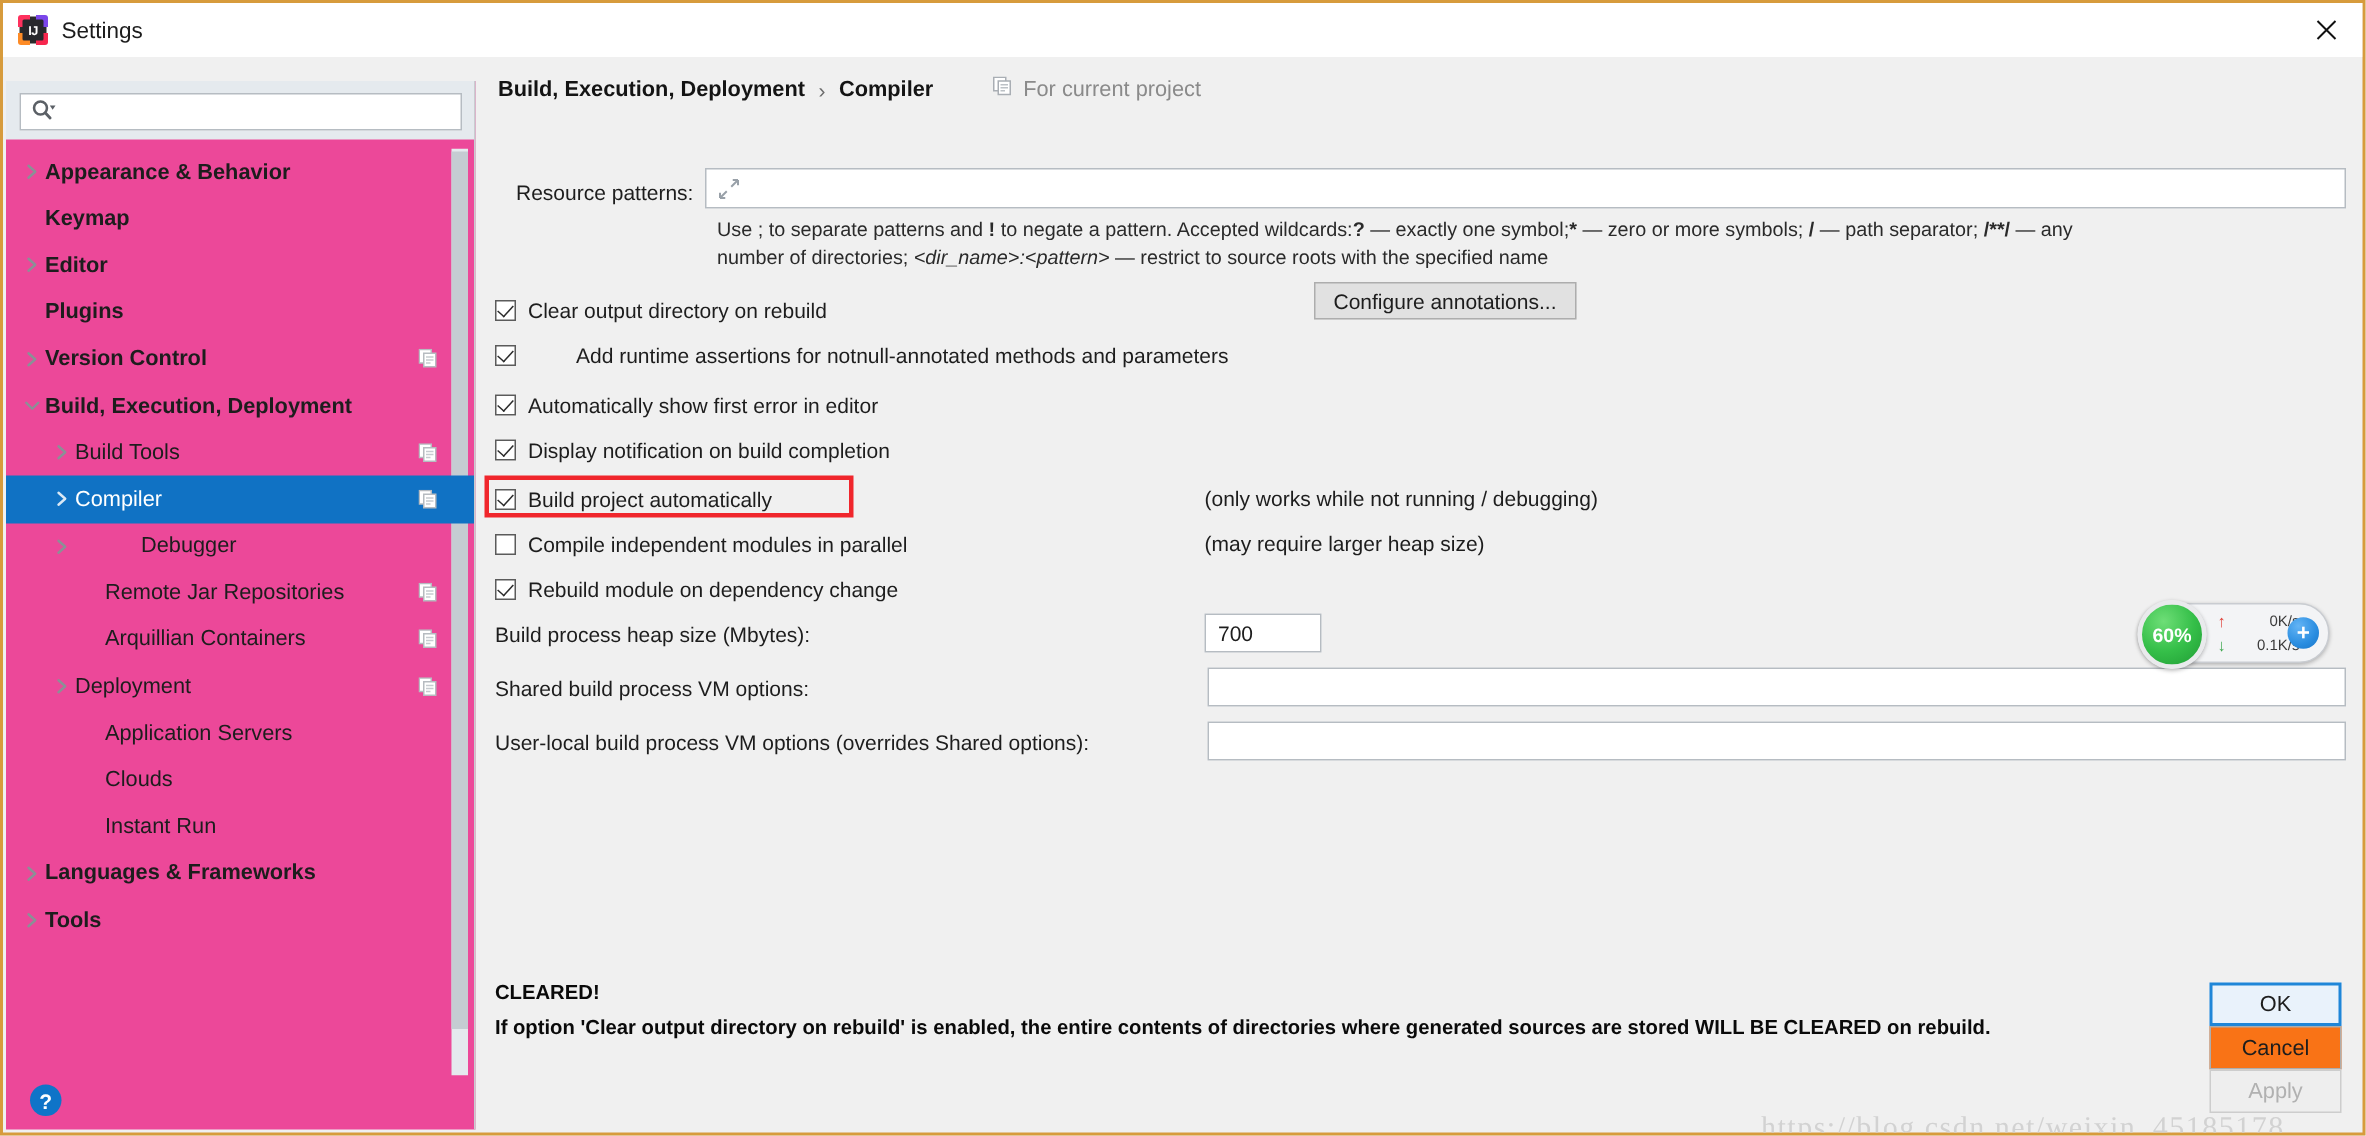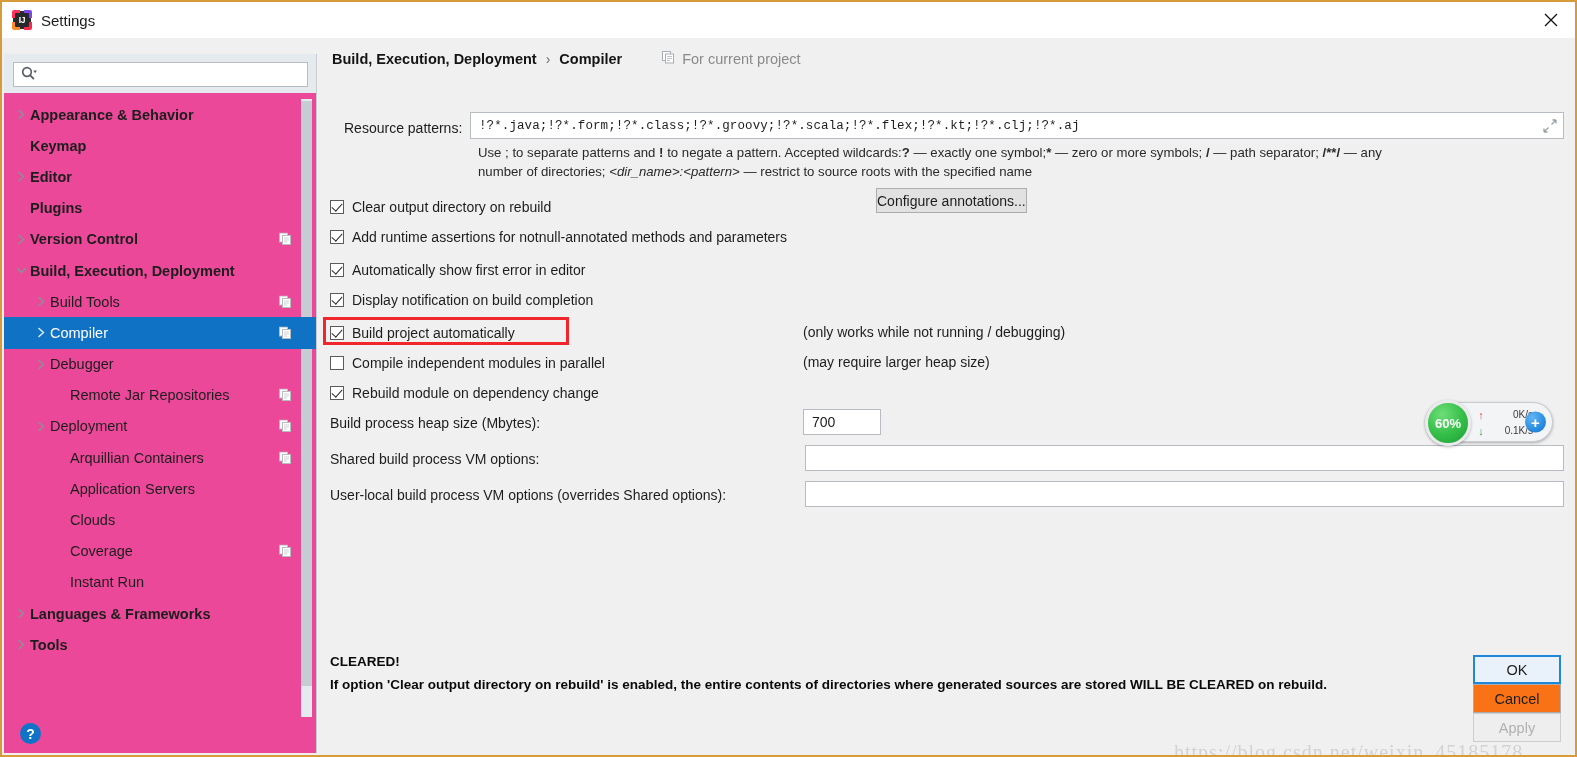--- a/index.html
+++ b/index.html
@@ -200,21 +200,21 @@
     pointer-events: none;
   }
 
   .hint-text {
     position: absolute; left: 485px;
     font-size: 14px; color: #1d1d1d; white-space: nowrap;
   }
 
   #configure-btn {
     position: absolute; left: 558px; top: 150px;
-    height: 25px; padding: 0 0;
+    height: 25px; padding: 0 12px;
     background: #e1e1e1;
     border: 1px solid #adadad;
     font-family: "Liberation Sans", sans-serif;
     font-size: 14px; color: #1d1d1d;
     cursor: pointer;
     display: flex; align-items: center;
   }
 
   .field-label { position: absolute; left: 12px; font-size: 14px; white-space: nowrap; }
   .txt-field {
@@ -413,75 +413,66 @@
                 <path d="M2 1.5 L6.5 5.5 L2 9.5" stroke="currentColor" stroke-width="1.6" fill="none" stroke-linecap="round" stroke-linejoin="round"></path>
               </svg>
             </span>
             <span class="tree-label">Compiler</span>
             <span class="copy-badge"><svg width="13" height="13" viewBox="0 0 13 13">
                 <rect x="0.5" y="0.5" width="8" height="9" fill="#ffffff" stroke="#b6bbc0"></rect>
                 <rect x="3.5" y="3" width="8" height="9" fill="#ffffff" stroke="#b6bbc0"></rect>
                 <path d="M5 5.5h5 M5 7.5h5 M5 9.5h3" stroke="#c6cbd0" stroke-width="0.9"></path>
               </svg></span>
           </div>
-          <div class="tree-row" style="padding-left: 29px;">
+          <div class="tree-row" style="padding-left: 29px; gap: 44px;">
             <span class="tree-arrow">
               <svg width="9" height="11" viewBox="0 0 9 11">
                 <path d="M2 1.5 L6.5 5.5 L2 9.5" stroke="currentColor" stroke-width="1.6" fill="none" stroke-linecap="round" stroke-linejoin="round"></path>
               </svg>
             </span>
             <span class="tree-label">Debugger</span>
           </div>
           <div class="tree-row" style="padding-left: 49px;">
             <span class="tree-arrow empty"></span>
             <span class="tree-label">Remote Jar Repositories</span>
             <span class="copy-badge"><svg width="13" height="13" viewBox="0 0 13 13">
                 <rect x="0.5" y="0.5" width="8" height="9" fill="#ffffff" stroke="#b6bbc0"></rect>
                 <rect x="3.5" y="3" width="8" height="9" fill="#ffffff" stroke="#b6bbc0"></rect>
                 <path d="M5 5.5h5 M5 7.5h5 M5 9.5h3" stroke="#c6cbd0" stroke-width="0.9"></path>
               </svg></span>
           </div>
-          <div class="tree-row" style="padding-left: 29px;">
-            <span class="tree-arrow">
-              <svg width="9" height="11" viewBox="0 0 9 11">
-                <path d="M2 1.5 L6.5 5.5 L2 9.5" stroke="currentColor" stroke-width="1.6" fill="none" stroke-linecap="round" stroke-linejoin="round"></path>
-              </svg>
-            </span>
-            <span class="tree-label">Deployment</span>
-            <span class="copy-badge"><svg width="13" height="13" viewBox="0 0 13 13">
-                <rect x="0.5" y="0.5" width="8" height="9" fill="#ffffff" stroke="#b6bbc0"></rect>
-                <rect x="3.5" y="3" width="8" height="9" fill="#ffffff" stroke="#b6bbc0"></rect>
-                <path d="M5 5.5h5 M5 7.5h5 M5 9.5h3" stroke="#c6cbd0" stroke-width="0.9"></path>
-              </svg></span>
-          </div>
           <div class="tree-row" style="padding-left: 49px;">
             <span class="tree-arrow empty"></span>
             <span class="tree-label">Arquillian Containers</span>
             <span class="copy-badge"><svg width="13" height="13" viewBox="0 0 13 13">
                 <rect x="0.5" y="0.5" width="8" height="9" fill="#ffffff" stroke="#b6bbc0"></rect>
                 <rect x="3.5" y="3" width="8" height="9" fill="#ffffff" stroke="#b6bbc0"></rect>
                 <path d="M5 5.5h5 M5 7.5h5 M5 9.5h3" stroke="#c6cbd0" stroke-width="0.9"></path>
               </svg></span>
           </div>
-          <div class="tree-row" style="padding-left: 49px;">
-            <span class="tree-arrow empty"></span>
-            <span class="tree-label">Application Servers</span>
-          </div>
-          <div class="tree-row" style="padding-left: 49px;">
-            <span class="tree-arrow empty"></span>
-            <span class="tree-label">Clouds</span>
-          </div>
-          <div class="tree-row" style="padding-left: 49px;">
-            <span class="tree-arrow empty"></span>
-            <span class="tree-label">Coverage</span>
+          <div class="tree-row" style="padding-left: 29px;">
+            <span class="tree-arrow">
+              <svg width="9" height="11" viewBox="0 0 9 11">
+                <path d="M2 1.5 L6.5 5.5 L2 9.5" stroke="currentColor" stroke-width="1.6" fill="none" stroke-linecap="round" stroke-linejoin="round"></path>
+              </svg>
+            </span>
+            <span class="tree-label">Deployment</span>
             <span class="copy-badge"><svg width="13" height="13" viewBox="0 0 13 13">
                 <rect x="0.5" y="0.5" width="8" height="9" fill="#ffffff" stroke="#b6bbc0"></rect>
                 <rect x="3.5" y="3" width="8" height="9" fill="#ffffff" stroke="#b6bbc0"></rect>
                 <path d="M5 5.5h5 M5 7.5h5 M5 9.5h3" stroke="#c6cbd0" stroke-width="0.9"></path>
               </svg></span>
+          </div>
+          <div class="tree-row" style="padding-left: 49px;">
+            <span class="tree-arrow empty"></span>
+            <span class="tree-label">Application Servers</span>
+          </div>
+          <div class="tree-row" style="padding-left: 49px;">
+            <span class="tree-arrow empty"></span>
+            <span class="tree-label">Clouds</span>
           </div>
           <div class="tree-row" style="padding-left: 49px;">
             <span class="tree-arrow empty"></span>
             <span class="tree-label">Instant Run</span>
           </div>
           <div class="tree-row" style="padding-left: 9px;">
             <span class="tree-arrow">
               <svg width="9" height="11" viewBox="0 0 9 11">
                 <path d="M2 1.5 L6.5 5.5 L2 9.5" stroke="currentColor" stroke-width="1.6" fill="none" stroke-linecap="round" stroke-linejoin="round"></path>
               </svg>
@@ -515,39 +506,38 @@
             <rect x="3.5" y="3" width="8" height="9" fill="#ffffff" stroke="#a9aeb4"></rect>
             <path d="M5 5.5h5 M5 7.5h5 M5 9.5h3" stroke="#bcc1c6" stroke-width="0.9"></path>
           </svg>
         </span>
         <span>For current project</span>
       </span>
     </div>
 
     <div id="res-label" class="row-label">Resource patterns:</div>
     <div id="res-field">
-      <input id="res-value" value="!?*.java;!?*.form;!?*.class;!?*.groovy;!?*.scala;!?*.flex;!?*.kt;!?*.clj;!?*.aj" style="">
       <span id="res-expand">
         <svg width="14" height="14" viewBox="0 0 14 14" aria-hidden="true">
           <path d="M13 1 L8.5 5.5 M13 1 L13 4.5 M13 1 L9.5 1" stroke="#98a0a8" stroke-width="1.3" fill="none"></path>
           <path d="M1 13 L5.5 8.5 M1 13 L1 9.5 M1 13 L4.5 13" stroke="#98a0a8" stroke-width="1.3" fill="none"></path>
         </svg>
       </span>
     </div>
 
     <div id="res-help">
       <span>Use ; to separate patterns and </span><b>!</b><span> to negate a pattern. Accepted wildcards:</span><b>?</b><span> — exactly one symbol;</span><b>*</b><span> — zero or more symbols; </span><b>/</b><span> — path separator; </span><b>/**/</b><span> — any</span><br><span>number of directories;  </span><i>&lt;dir_name&gt;:&lt;pattern&gt;</i><span> — restrict to source roots with the specified name</span>
     </div>
 
     <div id="checkbox-rows">
         <div class="cb-row" style="top: 158px;">
           <span class="cbox checked"></span>
           <span class="cb-text">Clear output directory on rebuild</span>
         </div>
-        <div class="cb-row" style="top: 188px;">
+        <div class="cb-row" style="top: 188px; gap: 32px;">
           <span class="cbox checked"></span>
           <span class="cb-text">Add runtime assertions for notnull-annotated methods and parameters</span>
         </div>
         <div class="cb-row" style="top: 221px;">
           <span class="cbox checked"></span>
           <span class="cb-text">Automatically show first error in editor</span>
         </div>
         <div class="cb-row" style="top: 251px;">
           <span class="cbox checked"></span>
           <span class="cb-text">Display notification on build completion</span>

